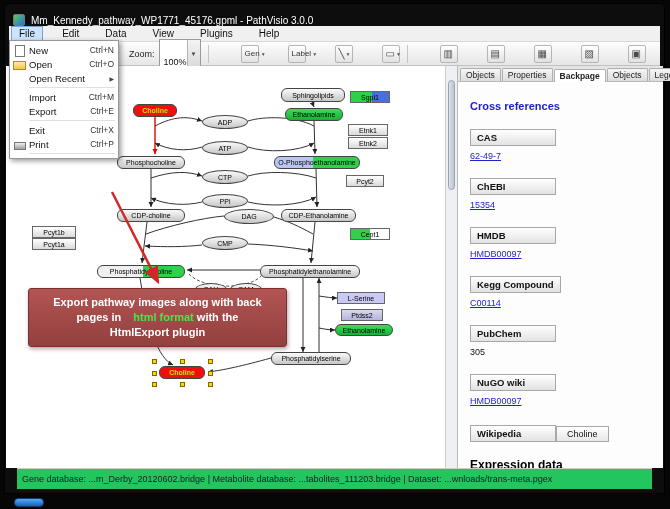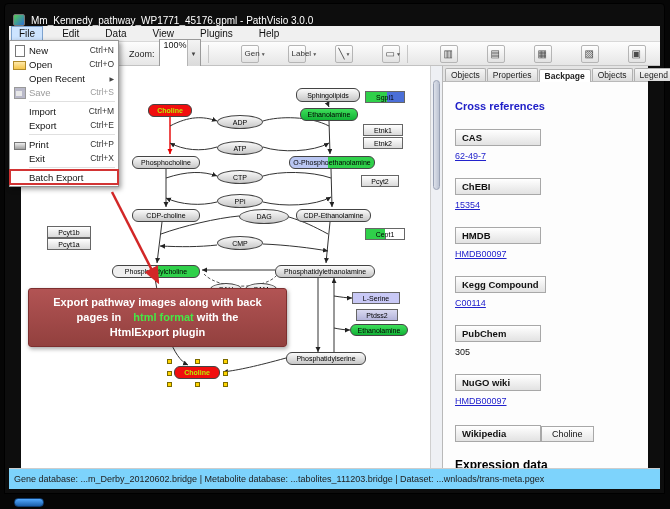--- a/index.html
+++ b/index.html
@@ -7,28 +7,28 @@
 
   #window{position:absolute;left:4px;top:3px;width:661px;height:491px;background:#0d0d0d;border:1px solid #000;border-radius:4px 4px 0 0;display:flex;flex-direction:column;}
   #titlebar{height:22px;color:#fff;font-size:10px;display:flex;align-items:flex-end;padding:0 8px;gap:6px;flex:0 0 22px;}
   #app-icon{width:12px;height:12px;background:linear-gradient(135deg,#57c956,#2b6fd4);border-radius:2px;border:1px solid #777;}
   #menubar{height:16px;flex:0 0 16px;background:#f0f0f0;display:flex;align-items:stretch;padding-left:2px;margin:0 4px;border-bottom:1px solid #d8d8d8;gap:12px;}
   .menu-item{font-size:10px;padding:1px 7px;display:flex;align-items:center;color:#111;}
   .menu-item.open{background:#cde4ff;border:1px solid #7da2ce;}
 
   #toolbar{height:24px;flex:0 0 24px;background:linear-gradient(#fdfdfd,#e6e6e6);border-bottom:1px solid #c2c2c2;margin:0 4px;display:flex;align-items:center;gap:4px;padding-left:120px;padding-right:8px;font-size:9px;color:#222;}
   .tb-label{font-size:9px;color:#222;}
-  .combo{height:29px;background:#fff;border:1px solid #9a9a9a;display:flex;align-items:flex-start;font-size:9px;padding-left:4px;color:#111;}
+  .combo{height:29px;background:#fff;border:1px solid #9a9a9a;display:flex;align-items:flex-end;font-size:9px;padding-left:4px;color:#111;}
   .combo .caret-box{margin-left:auto;align-self:stretch;width:13px;background:linear-gradient(#f4f4f4,#d9d9d9);border-left:1px solid #b5b5b5;display:flex;align-items:center;justify-content:center;font-size:6px;color:#444;}
   .tb-btn{height:18px;min-width:18px;border:1px solid #b5b5b5;background:linear-gradient(#ffffff,#e2e2e2);border-radius:2px;display:flex;align-items:center;justify-content:space-between;font-size:8px;color:#333;gap:1px;padding:0 3px;margin-left:25px;}
   .tb-caret{font-size:5px;color:#555;}
   .tb-glyph{font-size:10px;color:#4a4a4a;}
   .tb-sep{width:1px;height:18px;background:#c6c6c6;margin:0 3px;flex:0 0 1px;}
 
-  #content{flex:1;margin:0 16px;display:flex;min-height:0;justify-content:center;}
+  #content{flex:1;margin:0 1px;display:flex;min-height:0;justify-content:center;}
   #canvas{position:relative;flex:1;background:#fff;border-right:1px solid #b9b9b9;overflow:hidden;}
   #edges{position:absolute;left:0;top:0;width:100%;height:100%;z-index:1;}
   .edge{fill:none;stroke:#333;stroke-width:1;}
   .edge.red{stroke:#e60000;stroke-width:1.4;}
   .edge.dashed{stroke:#555;stroke-dasharray:3 2;}
 
   .node{position:absolute;display:flex;align-items:center;justify-content:center;font-size:7px;white-space:nowrap;overflow:hidden;color:#000;z-index:3;}
   .shape-round{border:1px solid #444;border-radius:6px;}
   .shape-rect{border:1px solid #666;}
   .shape-ellipse{border:1px solid #444;border-radius:50%;}
@@ -53,21 +53,21 @@
   .tab.active{background:#fff;font-weight:bold;position:relative;top:1px;}
   #sidebar-content{flex:1;background:#fdfdfd;padding:6px 12px;overflow:hidden;}
   .xref-heading{color:#2020c8;font-weight:bold;font-size:11px;margin:12px 0 2px;}
   .ref-section{margin-top:15px;}
   .ref-header{display:inline-block;min-width:86px;padding:2px 6px;font-size:9.5px;font-weight:bold;background:linear-gradient(#ffffff,#e2e2e2);border:1px solid #a8a8a8;color:#111;}
   .ref-value{margin-top:5px;font-size:9px;color:#111;}
   .ref-value.link{color:#2222cc;text-decoration:underline;}
   .ref-value.boxed{display:inline-block;border:1px solid #a8a8a8;background:linear-gradient(#ffffff,#e7e7e7);padding:2px 10px;color:#111;text-decoration:none;}
   .expression-heading{font-weight:bold;font-size:12px;margin-top:16px;color:#000;}
 
-  #statusbar{height:15px;flex:0 0 15px;background:#7dd3fc;border-top:1px solid #cdcdcd;margin:0 4px 4px;font-size:9px;display:flex;align-items:center;padding:10px 5px;color:#222;white-space:nowrap;overflow:hidden;}
+  #statusbar{height:15px;flex:0 0 15px;background:#22c55e;border-top:1px solid #cdcdcd;margin:0 12px 4px;font-size:9px;display:flex;align-items:center;padding:10px 5px;color:#222;white-space:nowrap;overflow:hidden;}
 
   #file-menu{position:absolute;left:9px;top:40px;width:110px;background:#fff;border:1px solid #979797;box-shadow:2px 2px 5px rgba(0,0,0,.4);z-index:40;padding:2px 0;}
   .fm-row{display:flex;align-items:center;height:14px;font-size:9.5px;padding:0 4px 0 2px;color:#111;position:relative;}
   .fm-icon{width:14px;height:11px;margin-right:3px;position:relative;flex:0 0 14px;}
   .fm-label{flex:1;}
   .fm-shortcut{color:#333;font-size:8.5px;margin-left:20px;}
   .fm-arrow{font-size:6px;color:#444;margin-left:4px;}
   .fm-row.disabled{color:#9b9b9b;}
   .fm-row.disabled .fm-shortcut{color:#9b9b9b;}
   .fm-row.highlighted{outline:2px solid #d23434;outline-offset:-1px;}
@@ -272,53 +272,43 @@
       <span class="fm-icon ic-open"></span>
       <span class="fm-label">Open</span>
       <span class="fm-shortcut">Ctrl+O</span>
     </div>
     <div class="fm-row">
       <span class="fm-icon"></span>
       <span class="fm-label">Open Recent</span>
       <span class="fm-shortcut"></span>
       <span class="fm-arrow">▶</span>
     </div>
-    <div class="fm-row disabled">
-      <span class="fm-icon ic-save"></span>
-      <span class="fm-label">Save</span>
-      <span class="fm-shortcut">Ctrl+S</span>
-    </div>
     <div class="menu-sep"></div>
     <div class="fm-row">
       <span class="fm-icon"></span>
       <span class="fm-label">Import</span>
       <span class="fm-shortcut">Ctrl+M</span>
     </div>
     <div class="fm-row">
       <span class="fm-icon"></span>
       <span class="fm-label">Export</span>
       <span class="fm-shortcut">Ctrl+E</span>
     </div>
     <div class="menu-sep"></div>
     <div class="fm-row">
+      <span class="fm-icon"></span>
+      <span class="fm-label">Exit</span>
+      <span class="fm-shortcut">Ctrl+X</span>
+    </div>
+    <div class="fm-row">
       <span class="fm-icon ic-print"></span>
       <span class="fm-label">Print</span>
       <span class="fm-shortcut">Ctrl+P</span>
     </div>
-    <div class="fm-row">
-      <span class="fm-icon"></span>
-      <span class="fm-label">Exit</span>
-      <span class="fm-shortcut">Ctrl+X</span>
-    </div>
     <div class="menu-sep"></div>
-    <div class="fm-row highlighted">
-      <span class="fm-icon"></span>
-      <span class="fm-label">Batch Export</span>
-      <span class="fm-shortcut"></span>
-    </div>
   </div>
 
 <div id="callout">
   <span>Export pathway images along with back</span><br>
   <span>pages in </span><span class="hl">html format</span><span> with the</span><br>
   <span>HtmlExport plugin</span>
 </div>
 
 <svg id="annotation-layer">
   <defs>

